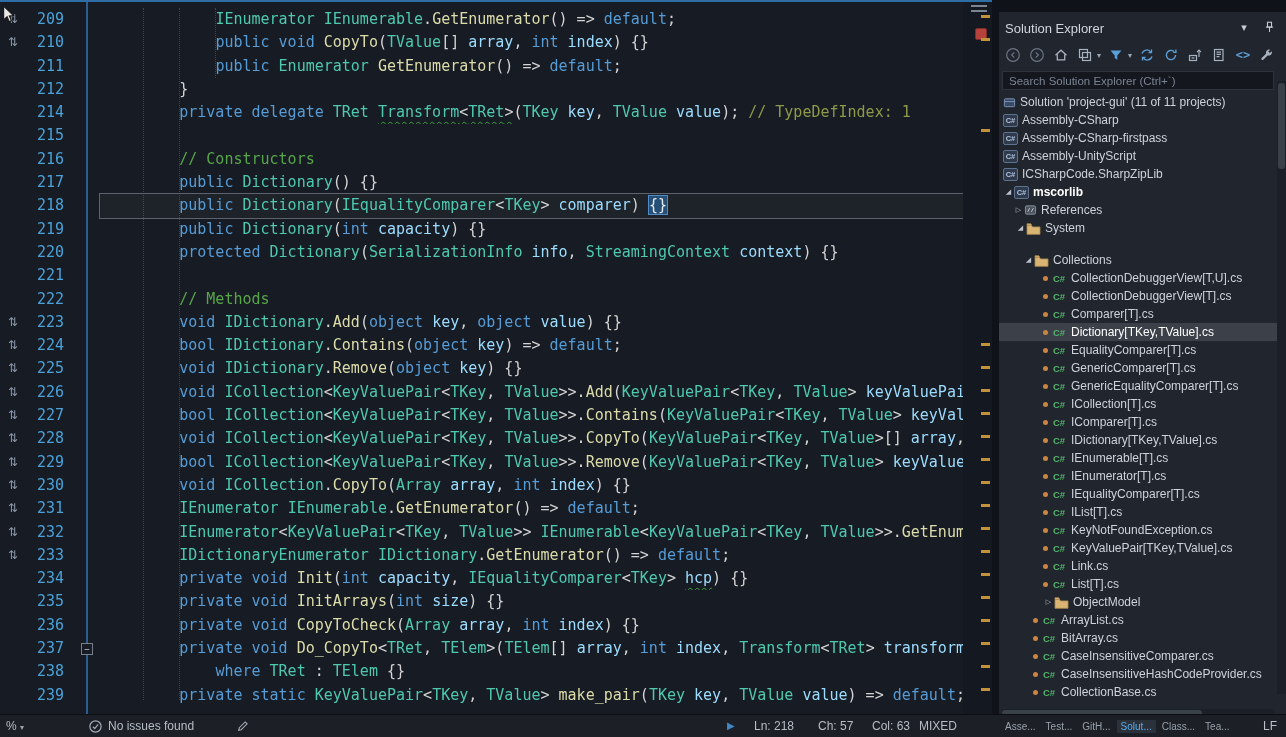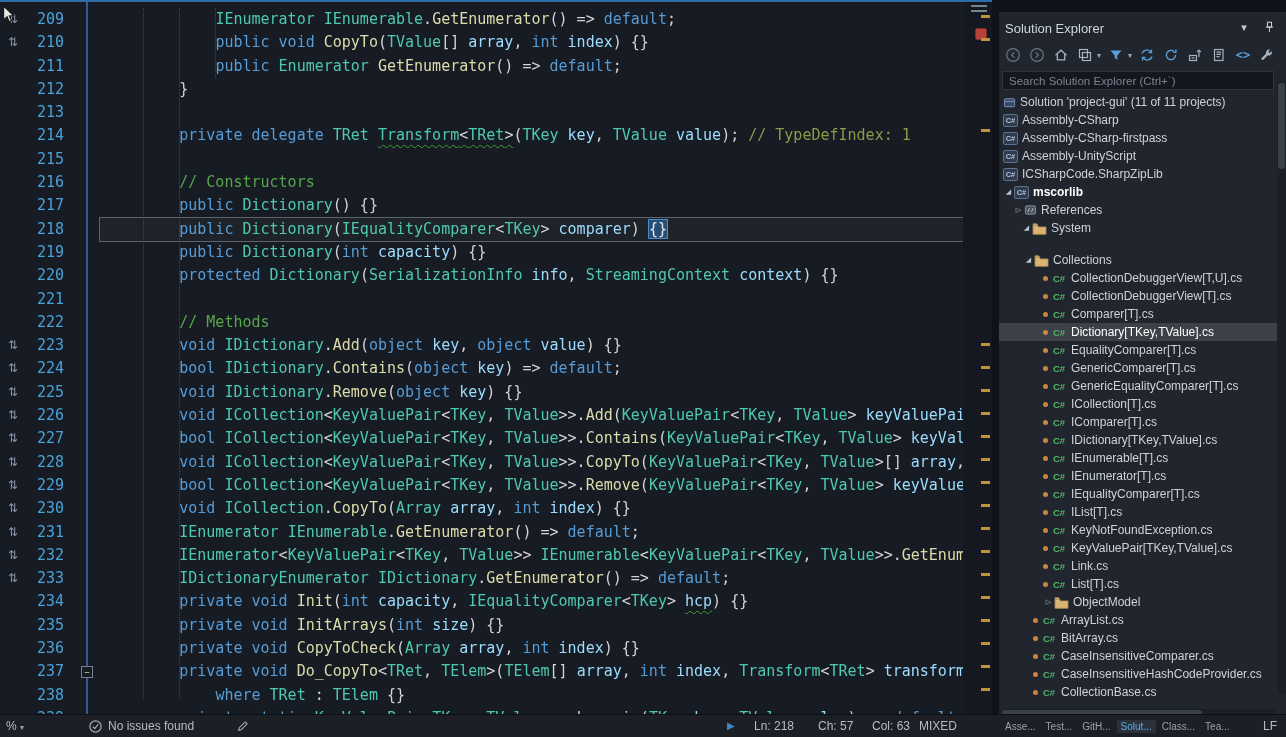--- a/index.html
+++ b/index.html
@@ -77,21 +77,20 @@
 <div class="editor">
   <div class="guide" style="left:143px;top:8px;height:692px"></div>
   <div class="guide" style="left:179px;top:8px;height:692px"></div>
   <div class="guide" style="left:215px;top:8px;height:70px"></div>
   <div class="gutterline"></div>
   <div id="code-rows">
       <div class="crow"><span class="cm-margin">⇅</span><span class="cm-num">209</span><span class="cm-fold"></span><span class="cm-code"><span class="tk-pl">            </span><span class="tk-ty">IEnumerator</span><span class="tk-pl"> </span><span class="tk-ty">IEnumerable</span><span class="tk-pl">.</span><span class="tk-me">GetEnumerator</span><span class="tk-pl">() =&gt; </span><span class="tk-kw">default</span><span class="tk-pl">;</span></span></div>
       <div class="crow"><span class="cm-margin">⇅</span><span class="cm-num">210</span><span class="cm-fold"></span><span class="cm-code"><span class="tk-pl">            </span><span class="tk-kw">public</span><span class="tk-pl"> </span><span class="tk-kw">void</span><span class="tk-pl"> </span><span class="tk-me">CopyTo</span><span class="tk-pl">(</span><span class="tk-ty">TValue</span><span class="tk-pl">[] </span><span class="tk-id">array</span><span class="tk-pl">, </span><span class="tk-kw">int</span><span class="tk-pl"> </span><span class="tk-id">index</span><span class="tk-pl">) {}</span></span></div>
       <div class="crow"><span class="cm-margin"></span><span class="cm-num">211</span><span class="cm-fold"></span><span class="cm-code"><span class="tk-pl">            </span><span class="tk-kw">public</span><span class="tk-pl"> </span><span class="tk-ty">Enumerator</span><span class="tk-pl"> </span><span class="tk-me">GetEnumerator</span><span class="tk-pl">() =&gt; </span><span class="tk-kw">default</span><span class="tk-pl">;</span></span></div>
       <div class="crow"><span class="cm-margin"></span><span class="cm-num">212</span><span class="cm-fold"></span><span class="cm-code"><span class="tk-pl">        }</span></span></div>
-      <div class="crow"><span class="cm-margin"></span><span class="cm-num">213</span><span class="cm-fold"></span><span class="cm-code"></span></div>
       <div class="crow"><span class="cm-margin"></span><span class="cm-num">214</span><span class="cm-fold"></span><span class="cm-code"><span class="tk-pl">        </span><span class="tk-kw">private</span><span class="tk-pl"> </span><span class="tk-kw">delegate</span><span class="tk-pl"> </span><span class="tk-ty">TRet</span><span class="tk-pl"> </span><span class="tk-tysq">Transform</span><span class="tk-plsq">&lt;</span><span class="tk-tysq">TRet</span><span class="tk-plsq">&gt;</span><span class="tk-pl">(</span><span class="tk-ty">TKey</span><span class="tk-pl"> </span><span class="tk-id">key</span><span class="tk-pl">, </span><span class="tk-ty">TValue</span><span class="tk-pl"> </span><span class="tk-id">value</span><span class="tk-pl">); </span><span class="tk-cmo">// TypeDefIndex: 1</span></span></div>
       <div class="crow"><span class="cm-margin"></span><span class="cm-num">215</span><span class="cm-fold"></span><span class="cm-code"></span></div>
       <div class="crow"><span class="cm-margin"></span><span class="cm-num">216</span><span class="cm-fold"></span><span class="cm-code"><span class="tk-pl">        </span><span class="tk-cm">// Constructors</span></span></div>
       <div class="crow"><span class="cm-margin"></span><span class="cm-num">217</span><span class="cm-fold"></span><span class="cm-code"><span class="tk-pl">        </span><span class="tk-kw">public</span><span class="tk-pl"> </span><span class="tk-ty">Dictionary</span><span class="tk-pl">() {}</span></span></div>
       <div class="crow"><span class="cm-margin"></span><span class="cm-num">218</span><span class="cm-fold"></span><span class="cm-code curline"><span class="tk-pl">        </span><span class="tk-kw">public</span><span class="tk-pl"> </span><span class="tk-ty">Dictionary</span><span class="tk-pl">(</span><span class="tk-ty">IEqualityComparer</span><span class="tk-pl">&lt;</span><span class="tk-ty">TKey</span><span class="tk-pl">&gt; </span><span class="tk-id">comparer</span><span class="tk-pl">) </span><span class="tk-sel">{}</span></span></div>
       <div class="crow"><span class="cm-margin"></span><span class="cm-num">219</span><span class="cm-fold"></span><span class="cm-code"><span class="tk-pl">        </span><span class="tk-kw">public</span><span class="tk-pl"> </span><span class="tk-ty">Dictionary</span><span class="tk-pl">(</span><span class="tk-kw">int</span><span class="tk-pl"> </span><span class="tk-id">capacity</span><span class="tk-pl">) {}</span></span></div>
       <div class="crow"><span class="cm-margin"></span><span class="cm-num">220</span><span class="cm-fold"></span><span class="cm-code"><span class="tk-pl">        </span><span class="tk-kw">protected</span><span class="tk-pl"> </span><span class="tk-ty">Dictionary</span><span class="tk-pl">(</span><span class="tk-ty">SerializationInfo</span><span class="tk-pl"> </span><span class="tk-id">info</span><span class="tk-pl">, </span><span class="tk-ty">StreamingContext</span><span class="tk-pl"> </span><span class="tk-id">context</span><span class="tk-pl">) {}</span></span></div>
       <div class="crow"><span class="cm-margin"></span><span class="cm-num">221</span><span class="cm-fold"></span><span class="cm-code"></span></div>
       <div class="crow"><span class="cm-margin"></span><span class="cm-num">222</span><span class="cm-fold"></span><span class="cm-code"><span class="tk-pl">        </span><span class="tk-cm">// Methods</span></span></div>
       <div class="crow"><span class="cm-margin">⇅</span><span class="cm-num">223</span><span class="cm-fold"></span><span class="cm-code"><span class="tk-pl">        </span><span class="tk-kw">void</span><span class="tk-pl"> </span><span class="tk-ty">IDictionary</span><span class="tk-pl">.</span><span class="tk-me">Add</span><span class="tk-pl">(</span><span class="tk-kw">object</span><span class="tk-pl"> </span><span class="tk-id">key</span><span class="tk-pl">, </span><span class="tk-kw">object</span><span class="tk-pl"> </span><span class="tk-id">value</span><span class="tk-pl">) {}</span></span></div>
@@ -269,21 +268,21 @@
       <div class="trow" style="padding-left: 14px;">
         <span class="exp">▷</span>
         <span class="ticon ticon-references">
           <svg width="13" height="12" viewBox="0 0 14 13">
             <rect x="1.5" y="2" width="11" height="9" rx="1.5" fill="#4a525e" stroke="#8b96a3"></rect>
             <path d="M4 8.5 l2 -4 M8 8.5 l2 -4" stroke="#c3cbd4" stroke-width="1"></path>
           </svg>
         </span>
         <span class="tlabel">References</span>
       </div>
-      <div class="trow" style="padding-left: 22px;">
+      <div class="trow" style="padding-left: 16px;">
         <span class="exp">◢</span>
         <span class="ticon ticon-folder">
           <svg width="15" height="13" viewBox="0 0 16 14">
             <path d="M1 3.5 h4.6 l1.4 1.8 h8 v8 h-14 z" fill="#d9b472" stroke="#a9874f" stroke-width="0.9"></path>
             <path d="M1 3.5 v-1.6 h4 l1.2 1.6" fill="#d9b472" stroke="#a9874f" stroke-width="0.9"></path>
           </svg>
         </span>
         <span class="tlabel">System</span>
       </div>
       <div class="trow" style="padding-left: 24px; margin-top: 14px;">

